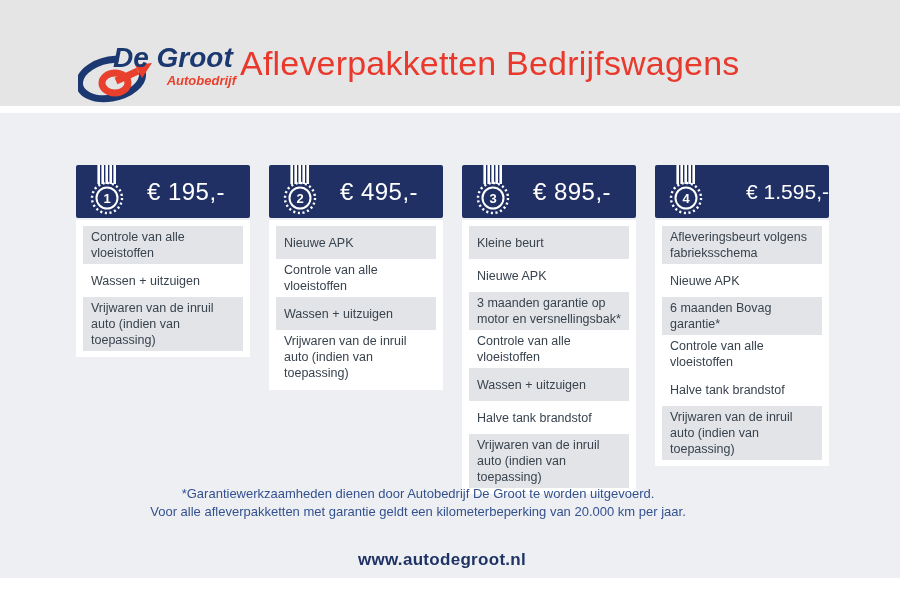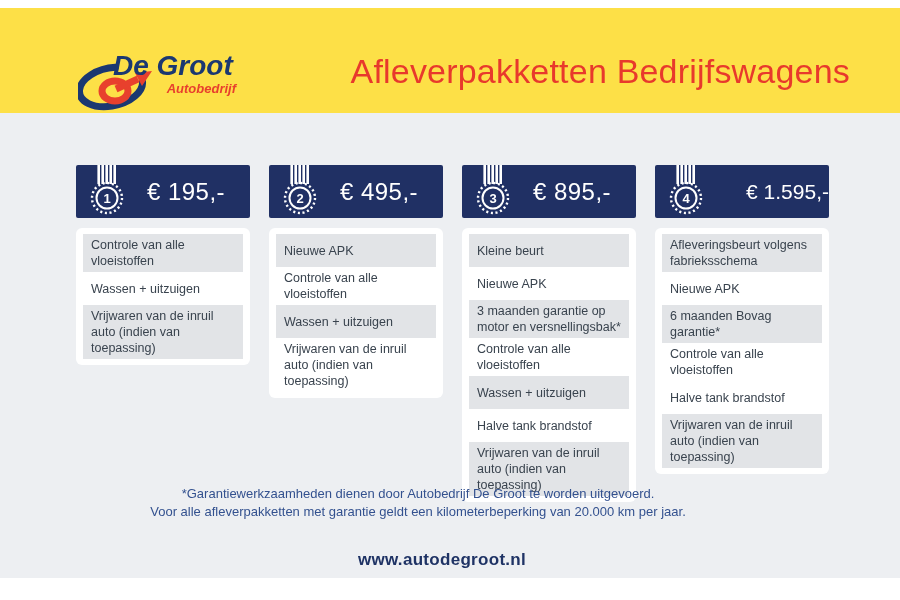--- a/index.html
+++ b/index.html
@@ -4,44 +4,44 @@
 <style>
   html,body{margin:0;padding:0;}
   body{
     width:900px;height:600px;overflow:hidden;
     font-family:"Liberation Sans","DejaVu Sans",sans-serif;
     background:#ffffff;
   }
   .frame{position:relative;width:900px;height:600px;background:#ffffff;}
 
   
-  .top{position:absolute;left:0;top:8px;width:900px;height:106px;background:#fde047;}
+  .top{position:absolute;left:0;top:0;width:900px;height:106px;background:#e5e5e5;}
   .logo{position:absolute;left:78px;top:34px;width:165px;height:72px;}
   .title{
     position:absolute;left:240px;right:50px;top:44px;margin:0;
-    text-align:right;font-size:34px;font-weight:500;color:#e8392c;
+    text-align:left;font-size:34px;font-weight:500;color:#e8392c;
     letter-spacing:.2px;white-space:nowrap;
   }
 
   
   .band{position:absolute;left:0;top:113px;width:900px;height:465px;background:#edeff2;}
 
   .cards{position:absolute;left:76px;top:52px;display:flex;gap:19px;align-items:flex-start;}
   .card{width:174px;}
   .card-head{
     position:relative;height:53px;background:#203064;border-radius:2px;
     display:flex;align-items:center;
   }
   .medal{position:absolute;left:9px;top:0;}
   .price{
     flex:1;margin-left:46px;text-align:center;color:#ffffff;
     font-size:24px;font-weight:normal;letter-spacing:.5px;white-space:nowrap;
   }
   .price.long{font-size:21px;letter-spacing:0;text-align:right;}
-  .card-body{margin-top:10px;background:#ffffff;border-radius:6px;padding:6px 7px;}
+  .card-body{margin-top:2px;background:#ffffff;border-radius:0;padding:6px 7px;}
   .item{
     display:flex;align-items:center;min-height:27px;padding:3px 8px;
     font-size:12.5px;line-height:1.28;color:#39434e;
   }
   .item.shaded{background:#e2e4e7;}
 
   
   .notes{
     position:absolute;left:0;top:372px;width:836px;text-align:center;
     color:#33518f;font-size:13px;line-height:18px;

